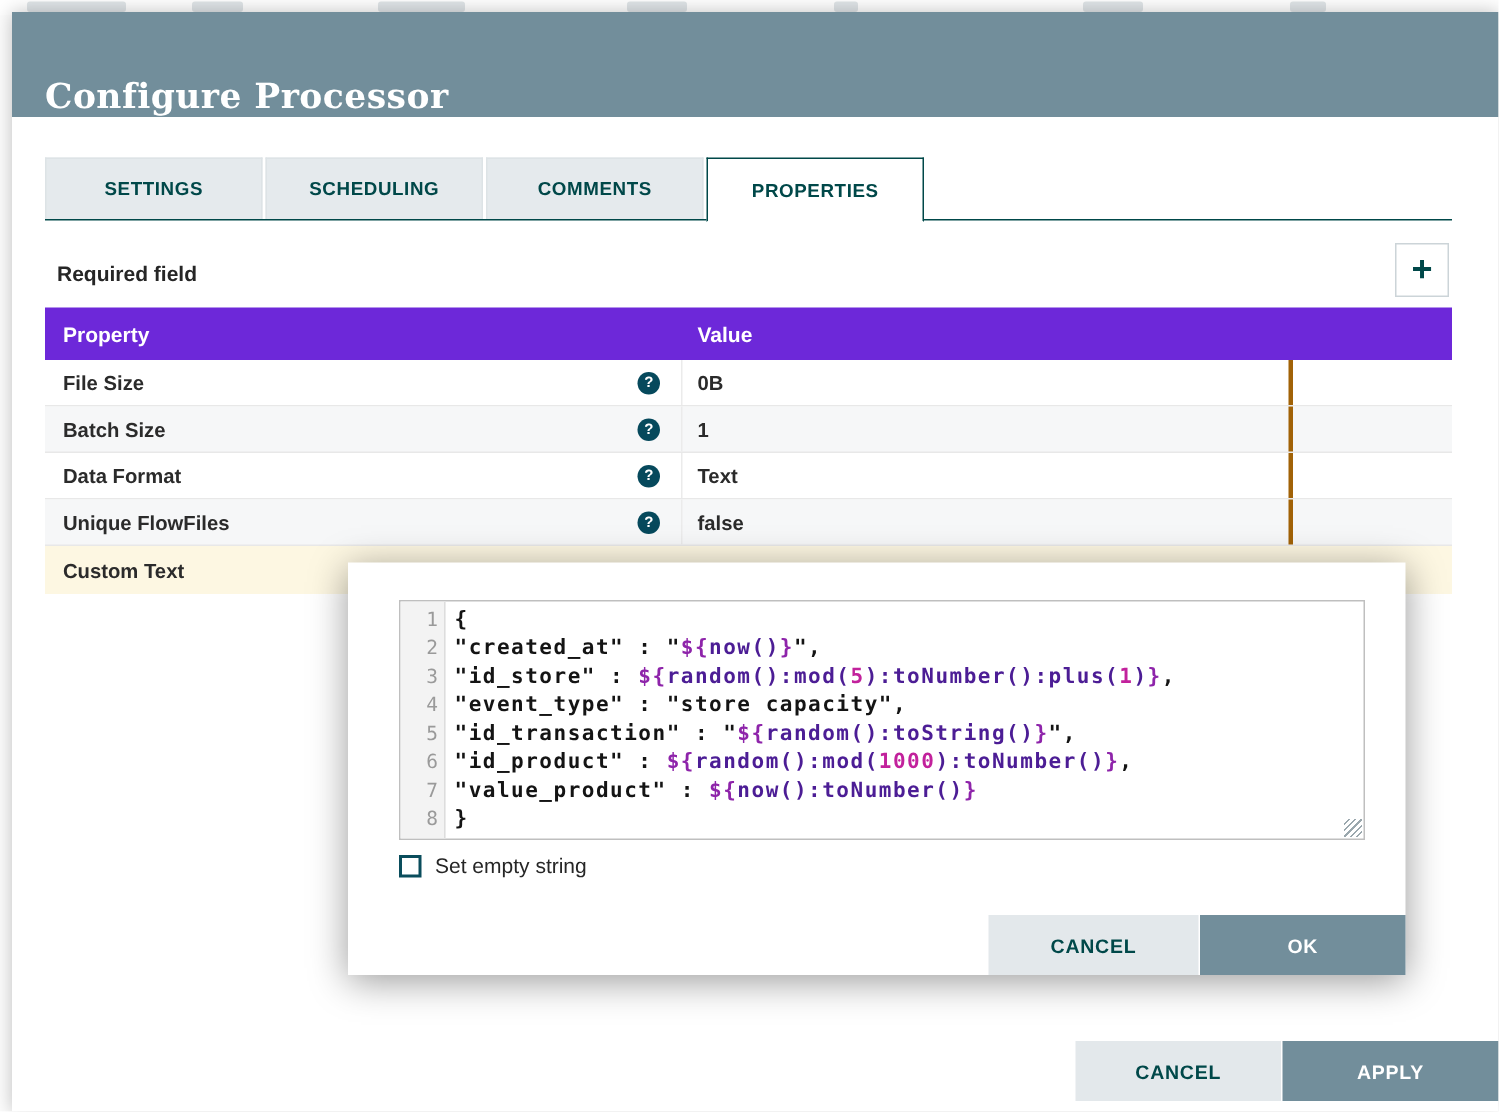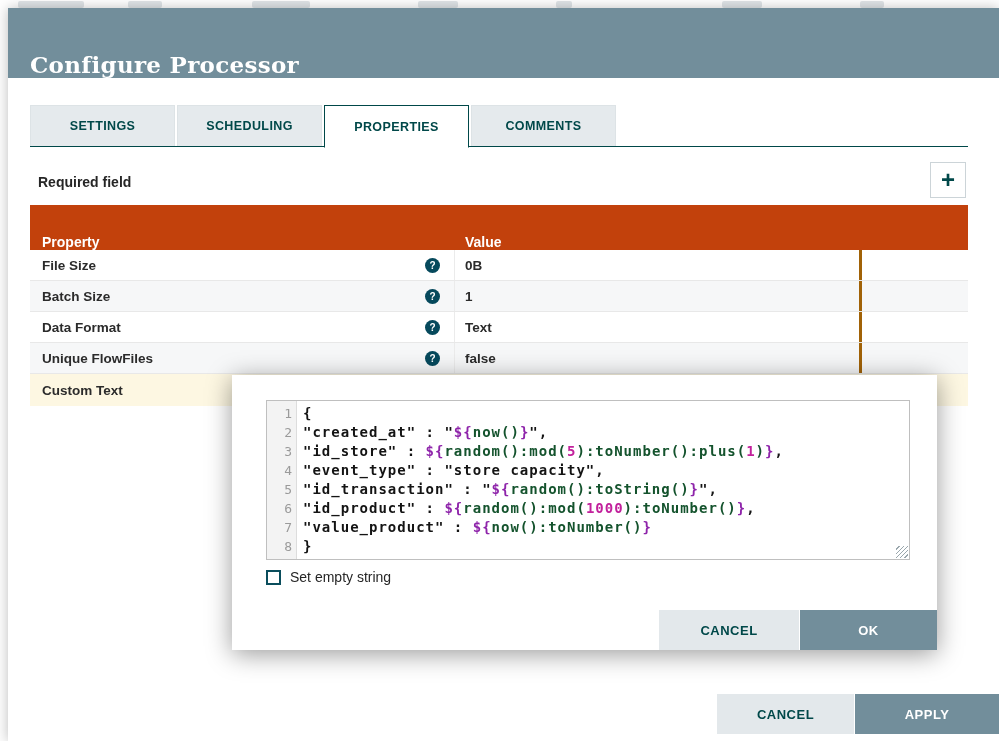--- a/index.html
+++ b/index.html
@@ -28,22 +28,22 @@
     margin-bottom:-1px;z-index:2}
 
   
   .required-row{position:absolute;top:152px;left:30px;right:31px;height:40px}
   .required-label{position:absolute;left:0;top:14px;font-size:14px;font-weight:700;color:#262626}
   .add-btn{position:absolute;right:2px;top:2px;width:36px;height:36px;background:#fff;
     border:1px solid #ccd4d8;color:#004849;font-size:24px;font-weight:700;line-height:30px;cursor:pointer}
 
   
   .prop-table{position:absolute;top:197px;left:22px;width:938px}
-  .thead{height:45px;background:#c2410c;display:flex;color:#fff;font-size:14px;font-weight:700;
-    align-items:flex-end}
+  .thead{height:35px;background:#6d28d9;display:flex;color:#fff;font-size:14px;font-weight:700;
+    align-items:center}
   .th-prop{width:425px;padding-left:12px}
   .th-val{width:407px;padding-left:10px}
   .trow{display:flex;height:31px;background:#fff;border-bottom:1px solid #e8e8e8;align-items:stretch}
   .trow.alt{background:#f6f7f8}
   .trow.hl{background:#fdf7e2;height:32px;border-bottom:none}
   .cell{display:flex;align-items:center}
   .c-prop{width:425px;padding-left:12px;border-right:1px solid #ebebeb}
   .c-val{width:407px;padding-left:10px;border-right:3px solid #a16207}
   .c-extra{flex:1}
   .trow.hl .c-prop,.trow.hl .c-val{border-right:none}
@@ -59,21 +59,21 @@
   .code-editor{position:absolute;left:34px;top:25px;right:27px;height:160px;border:1px solid #bfbfbf;
     display:flex;overflow:hidden;background:#fff}
   .gutter{width:30px;background:#f3f3f3;border-right:1px solid #ddd;padding:3px 4px 0 0;text-align:right;
     color:#9a9a9a;font-family:"DejaVu Sans Mono","Liberation Mono",monospace;font-size:13px;line-height:19px}
   .gl{height:19px}
   .code{flex:1;padding:3px 0 0 6px;font-family:"DejaVu Sans Mono","Liberation Mono",monospace;
     font-size:14px;font-weight:700;line-height:19px;letter-spacing:1px;white-space:pre}
   .cl{height:19px}
   .tok-p{color:#141414}
   .tok-d{color:#8e24aa}
-  .tok-f{color:#14532d}
+  .tok-f{color:#4c1d95}
   .tok-n{color:#c2219c}
   .resize-handle{position:absolute;right:29px;top:171px;width:12px;height:12px;cursor:nwse-resize;
     background:repeating-linear-gradient(-45deg,transparent 0 2px,#9aa7ad 2px 3px)}
 
   .empty-row{position:absolute;left:34px;top:194px;display:flex;align-items:center;gap:9px}
   .checkbox{width:15px;height:15px;border:2px solid #0a4d5c;background:#fff;cursor:pointer;flex:0 0 auto}
   .empty-label{font-size:14px;color:#262626}
 
   .btn{height:40px;border:none;font-family:inherit;font-size:13px;font-weight:700;letter-spacing:.5px;cursor:pointer}
   .btn-light{width:140px;background:#e3e8eb;color:#004849}
@@ -101,22 +101,22 @@
 
   <div class="dialog">
 
     <div class="dialog-header">
       <span class="dialog-title">Configure Processor</span>
     </div>
 
     <div class="tab-bar">
         <button class="tab">SETTINGS</button>
         <button class="tab">SCHEDULING</button>
+        <button class="tab">COMMENTS</button>
         <button class="tab active">PROPERTIES</button>
-        <button class="tab">COMMENTS</button>
       </div>
 
     <div class="required-row">
       <span class="required-label">Required field</span>
       <button class="add-btn">+</button>
     </div>
 
     <div class="prop-table">
       <div class="thead">
         <div class="th-prop">Property</div>

